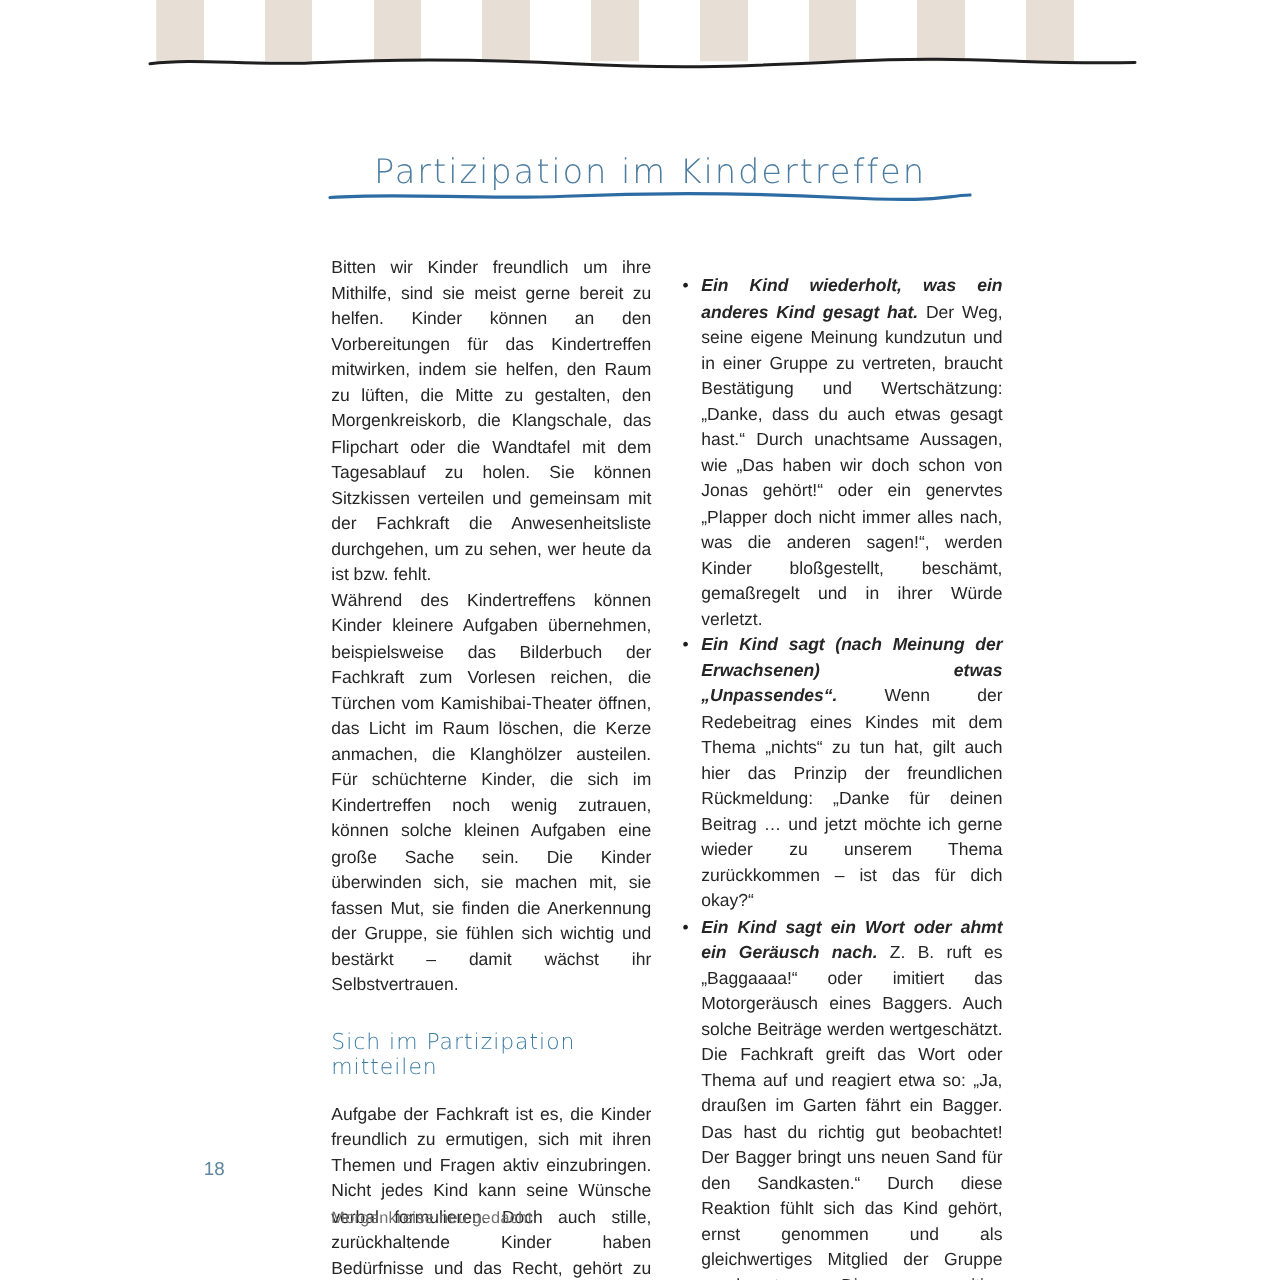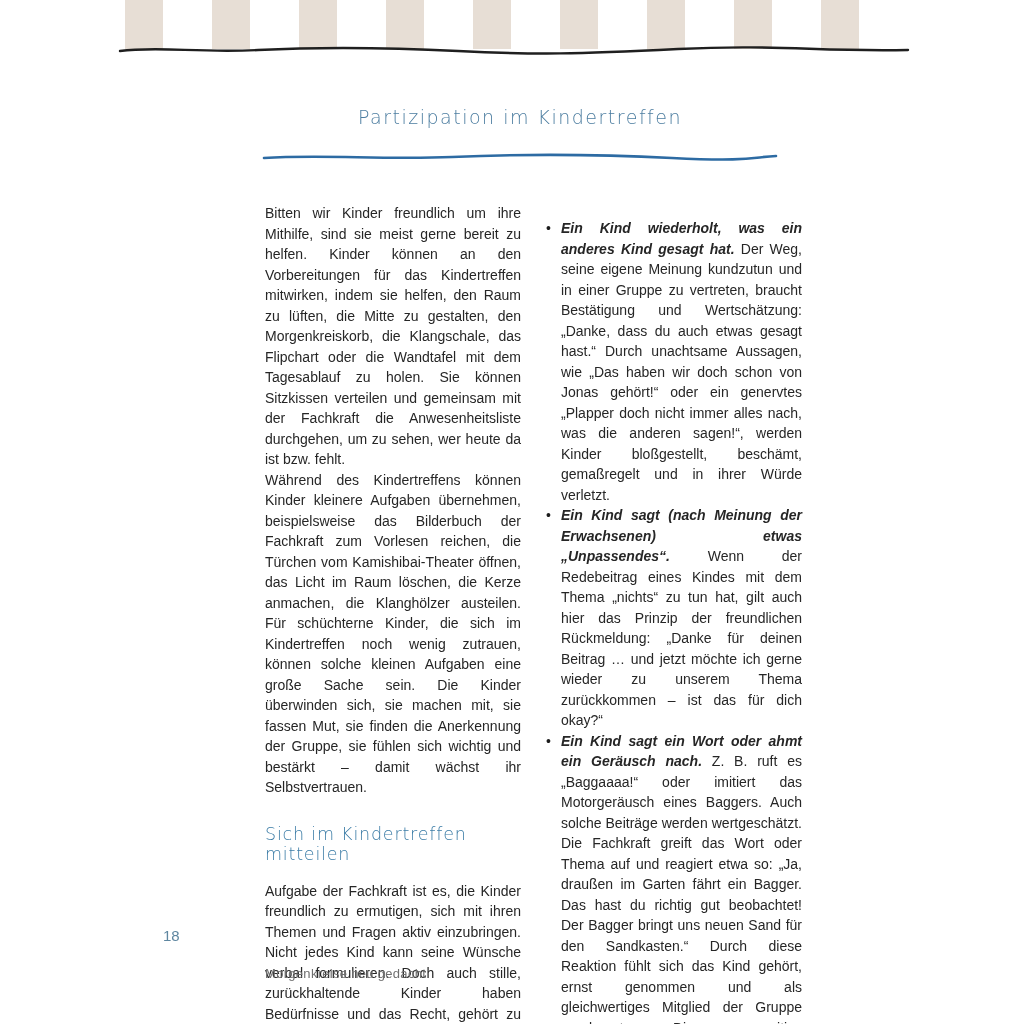--- a/index.html
+++ b/index.html
@@ -39,24 +39,24 @@
 
   
   .title-block {
     position: absolute;
     top: 106px;
     left: 245px;
     width: 550px;
     text-align: center;
   }
   .title-block h1 {
-    margin: 0;
+    margin: 16px;
     font-family: "DejaVu Sans", sans-serif;
     font-weight: 200;
-    font-size: 19px;
+    font-size: 27px;
     letter-spacing: 1.5px;
     color: #4c7da0;
   }
   .title-underline {
     position: absolute;
     top: 150px;
     left: 262px;
     width: 516px;
     height: 14px;
   }
@@ -141,21 +141,21 @@
 
 <svg class="title-underline" viewBox="0 0 516 14" preserveAspectRatio="none">
   <path d="M2,8 C 60,4 120,10 190,7 S 330,4 410,8 S 490,7 514,6" fill="none" stroke="#2d6ba3" stroke-width="2.6" stroke-linecap="round"></path>
 </svg>
 
 <div class="columns">
 
   <div class="col">
     <p>Bitten wir Kinder freundlich um ihre Mithilfe, sind sie meist gerne bereit zu helfen. Kinder können an den Vorbereitungen für das Kindertreffen mitwirken, indem sie helfen, den Raum zu lüften, die Mitte zu gestalten, den Morgenkreiskorb, die Klangschale, das Flipchart oder die Wandtafel mit dem Tagesablauf zu holen. Sie können Sitzkissen verteilen und gemeinsam mit der Fachkraft die Anwesenheitsliste durchgehen, um zu sehen, wer heute da ist bzw. fehlt.</p>
     <p>Während des Kindertreffens können Kinder kleinere Aufgaben übernehmen, beispielsweise das Bilderbuch der Fachkraft zum Vorlesen reichen, die Türchen vom Kamishibai-Theater öffnen, das Licht im Raum löschen, die Kerze anmachen, die Klanghölzer austeilen. Für schüchterne Kinder, die sich im Kindertreffen noch wenig zutrauen, können solche kleinen Aufgaben eine große Sache sein. Die Kinder überwinden sich, sie machen mit, sie fassen Mut, sie finden die Anerkennung der Gruppe, sie fühlen sich wichtig und bestärkt – damit wächst ihr Selbstvertrauen.</p>
-    <h2 class="subhead">Sich im Kindertreffen mitteilen</h2>
+    <h2 class="subhead">Sich im Partizipation mitteilen</h2>
     <p>Aufgabe der Fachkraft ist es, die Kinder freundlich zu ermutigen, sich mit ihren Themen und Fragen aktiv einzubringen. Nicht jedes Kind kann seine Wünsche verbal formulieren. Doch auch stille, zurückhaltende Kinder haben Bedürfnisse und das Recht, gehört zu werden. Hierfür brauchen sie sprachliche Begleitung, ermunternde Unterstützung und das sichere Gefühl, mit ihren Anliegen ernst genommen und wertge-</p>
   </div>
 
   <div class="col">
     <ul class="bullets">
       <li>
         <span class="bullet-dot">•</span><span class="lead">Ein Kind wiederholt, was ein anderes Kind gesagt hat.</span><span> Der Weg, seine eigene Meinung kundzutun und in einer Gruppe zu vertreten, braucht Bestätigung und Wertschätzung: „Danke, dass du auch etwas gesagt hast.“ Durch unachtsame Aussagen, wie „Das haben wir doch schon von Jonas gehört!“ oder ein genervtes „Plapper doch nicht immer alles nach, was die anderen sagen!“, werden Kinder bloßgestellt, beschämt, gemaßregelt und in ihrer Würde verletzt.</span>
       </li>
       <li>
         <span class="bullet-dot">•</span><span class="lead">Ein Kind sagt (nach Meinung der Erwachsenen) etwas „Unpassendes“.</span><span> Wenn der Redebeitrag eines Kindes mit dem Thema „nichts“ zu tun hat, gilt auch hier das Prinzip der freundlichen Rückmeldung: „Danke für deinen Beitrag … und jetzt möchte ich gerne wieder zu unserem Thema zurückkommen – ist das für dich okay?“</span>

